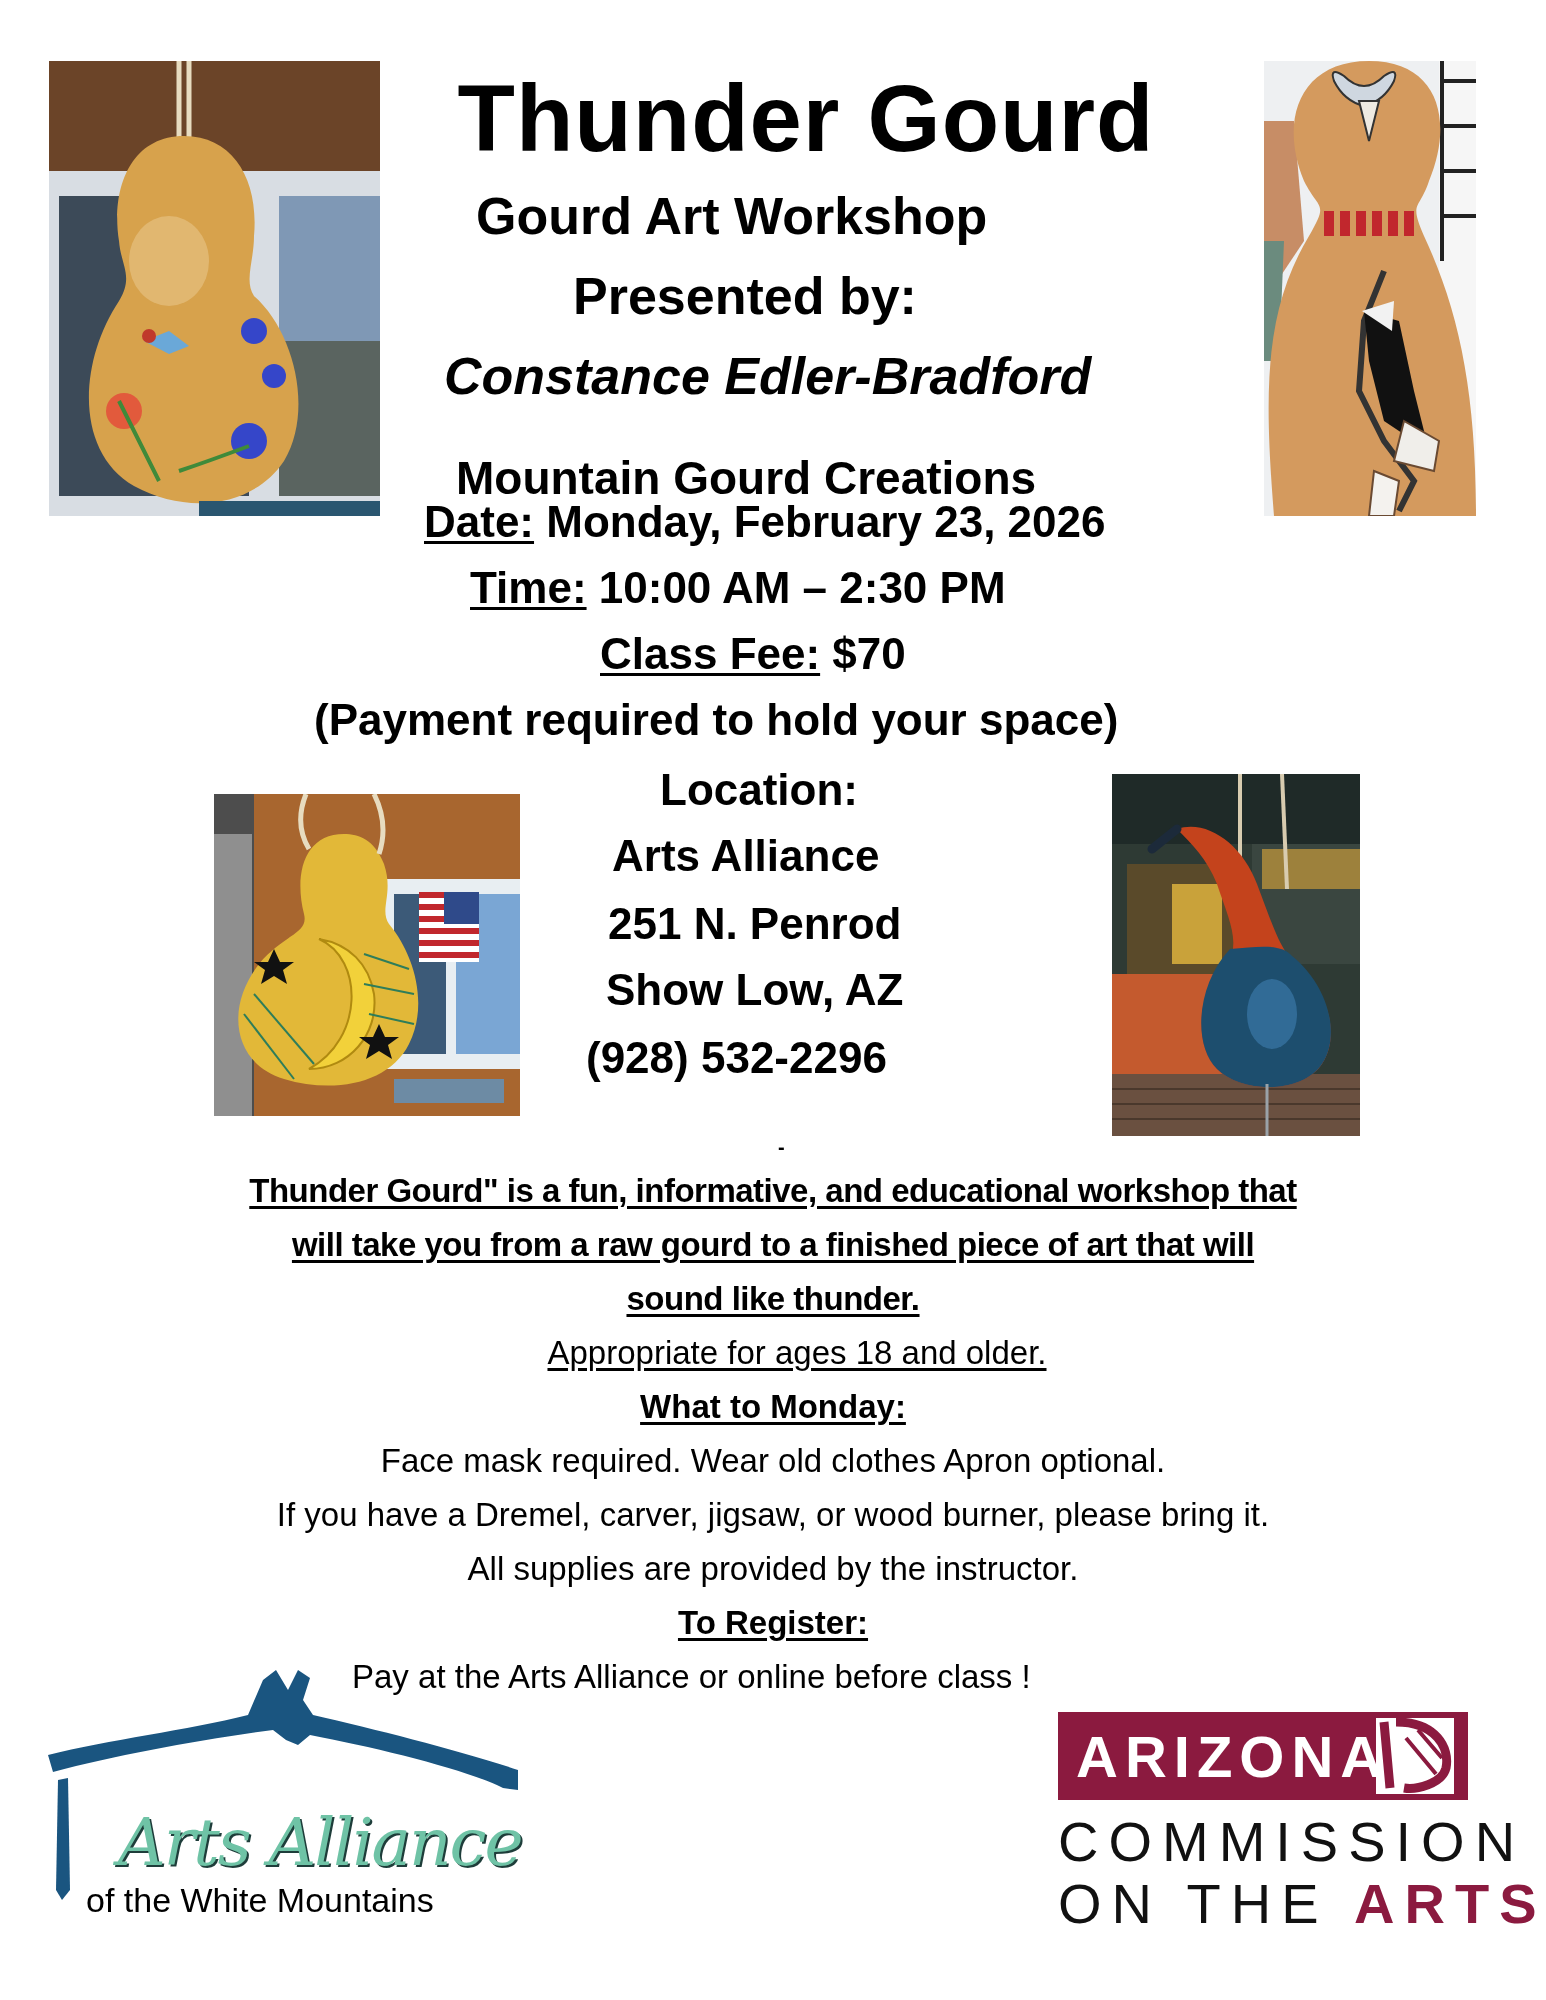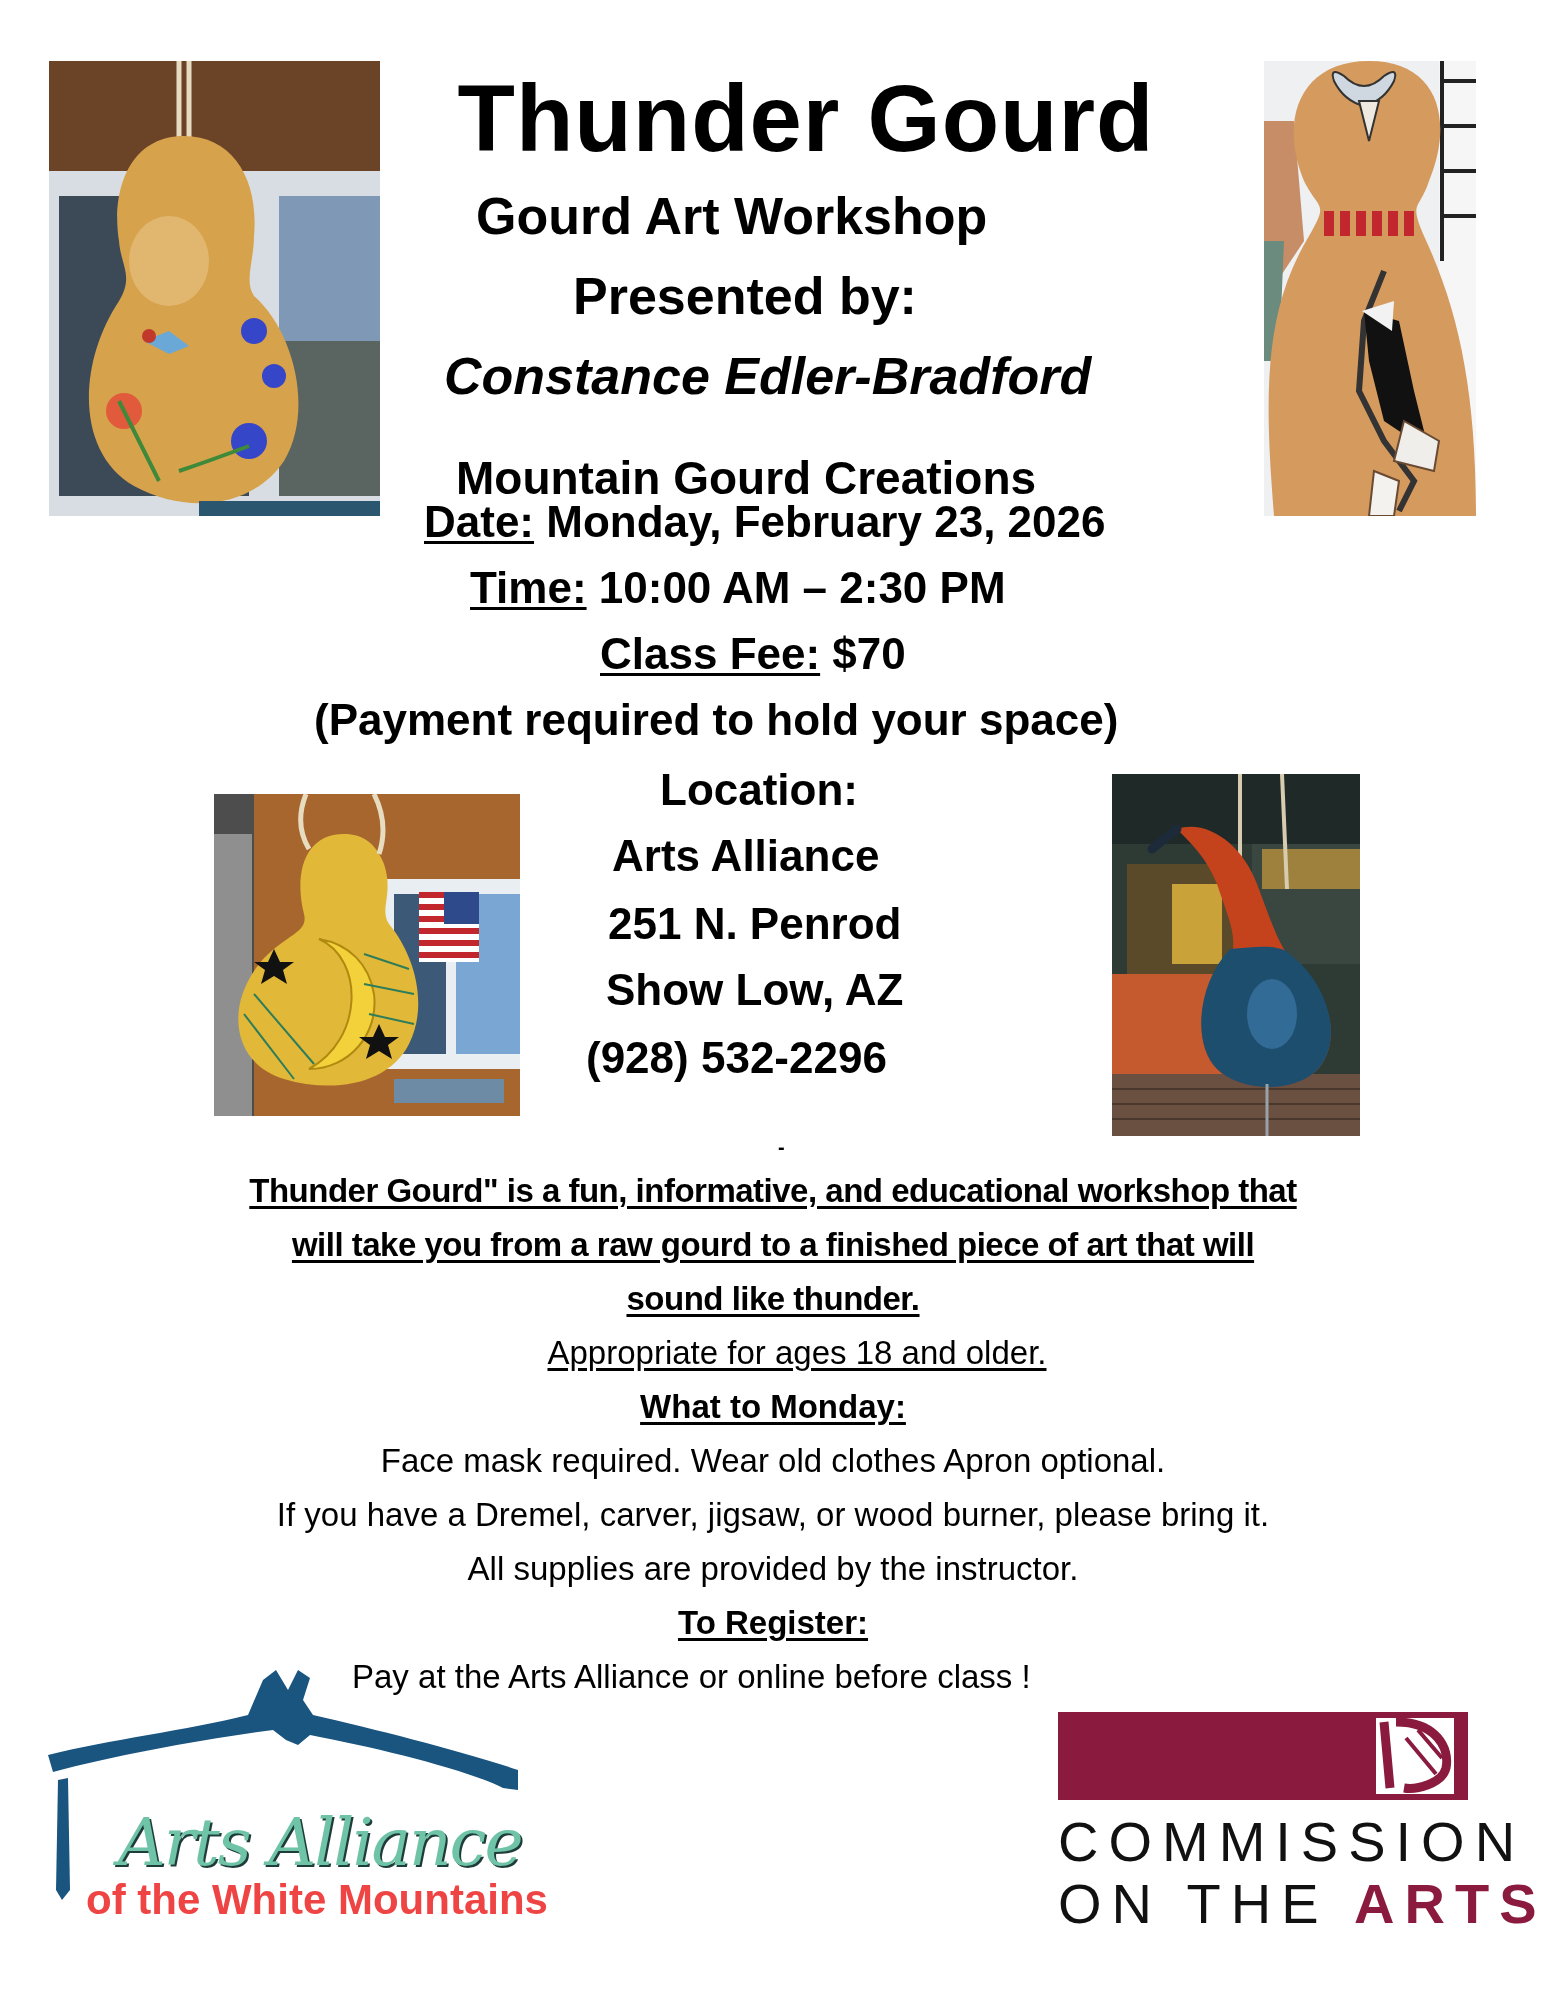--- a/index.html
+++ b/index.html
@@ -22,21 +22,21 @@
 
   .az-box { position:absolute; left:1058px; top:1712px; width:410px; height:88px; background:#8b1a3f; }
   .az-word { position:absolute; left:18px; top:10px; font-size:58px; font-weight:bold; color:#fff; letter-spacing:7px; line-height:70px; }
   .az-mark { position:absolute; right:14px; top:6px; width:78px; height:76px; }
   .az-line { position:absolute; left:1058px; font-size:56px; letter-spacing:10px; color:#111; line-height:64px; white-space:nowrap; }
   .az-arts { color:#8b1a3f; font-weight:bold; }
 
   .aa-logo { position:absolute; left:48px; top:1660px; width:480px; height:260px; }
   .aa-script { position:absolute; left:118px; top:1808px; font-family:"DejaVu Serif", serif; font-style:italic; font-size:66px; color:#6fc3a6;
                text-shadow:2px 2px 0 #1e3d3a; letter-spacing:-2px; line-height:70px; }
-  .aa-sub { position:absolute; left:86px; top:1880px; font-size:42px; font-weight:bold; color:#ef4444; line-height:40px; white-space:nowrap; }
+  .aa-sub { position:absolute; left:86px; top:1880px; font-size:34px; font-weight:normal; color:#000000; line-height:40px; white-space:nowrap; }
 </style>
 </head>
 <body>
 
 <div class="photo" style="left:49px; top:61px; width:331px; height:455px;">
   <svg viewBox="0 0 331 455" preserveAspectRatio="none">
     <rect width="331" height="455" fill="#5a3a22"></rect>
     <rect y="0" width="331" height="110" fill="#6b4428"></rect>
     <rect y="110" width="331" height="345" fill="#d8dde3"></rect>
     <rect x="10" y="135" width="190" height="300" fill="#3c4a58"></rect>
@@ -194,20 +194,21 @@
 <div class="aa-logo">
   <svg viewBox="0 0 480 260" width="480" height="260">
     <path d="M0 95 C60 80 140 70 200 55 L215 20 L228 10 L240 30 L250 10 L262 18 L255 40 L265 55 C330 70 410 90 470 110 L470 130 L455 128 C420 110 330 88 262 75 L250 85 L238 80 L225 70 C150 80 70 95 5 112 Z" fill="#1a5580"></path>
     <path d="M10 120 L20 118 L22 230 L14 240 L8 230 Z" fill="#1a5580"></path>
   </svg>
 </div>
 <div class="aa-script">Arts Alliance</div>
 <div class="aa-sub">of the White Mountains</div>
 
 <div class="az-box">
+  <div class="az-word">ARIZONA</div>
   <svg class="az-mark" viewBox="0 0 78 76">
     <rect width="78" height="76" fill="#ffffff"></rect>
     <path d="M8 4 L14 70 M20 4 C60 4 74 30 70 50 C66 66 40 72 28 70" stroke="#8b1a3f" stroke-width="9" fill="none"></path>
     <path d="M30 20 L60 56 M42 12 L66 40" stroke="#8b1a3f" stroke-width="4" fill="none"></path>
   </svg>
 </div>
 <div class="az-line" style="top:1810px;">COMMISSION</div>
 <div class="az-line" style="top:1872px;"><span>ON THE </span><span class="az-arts">ARTS</span></div>
 
 </body></html>

